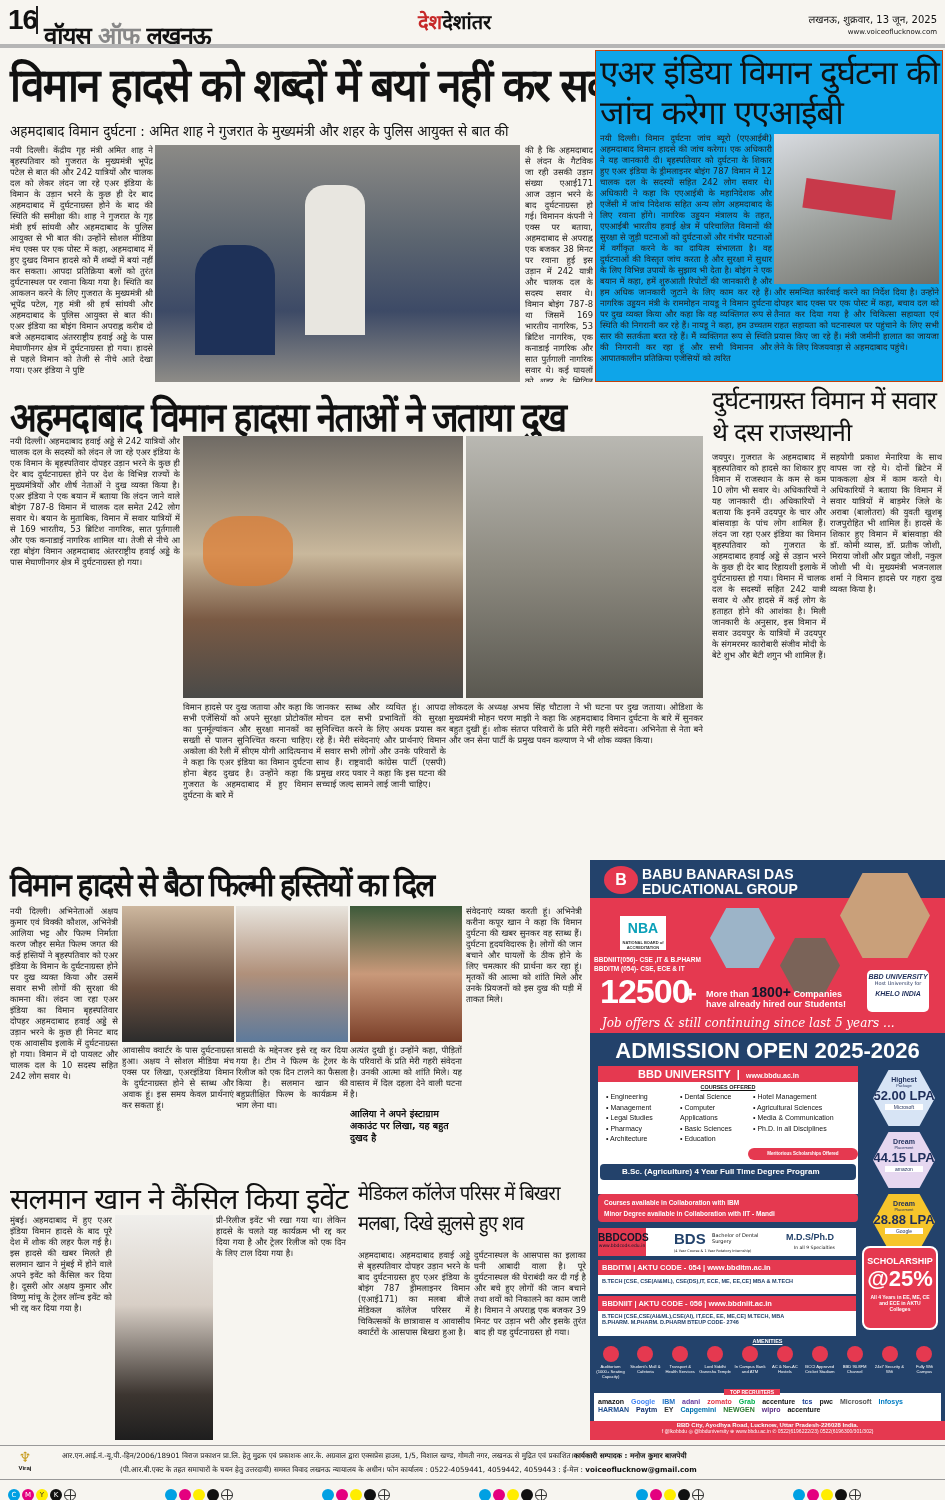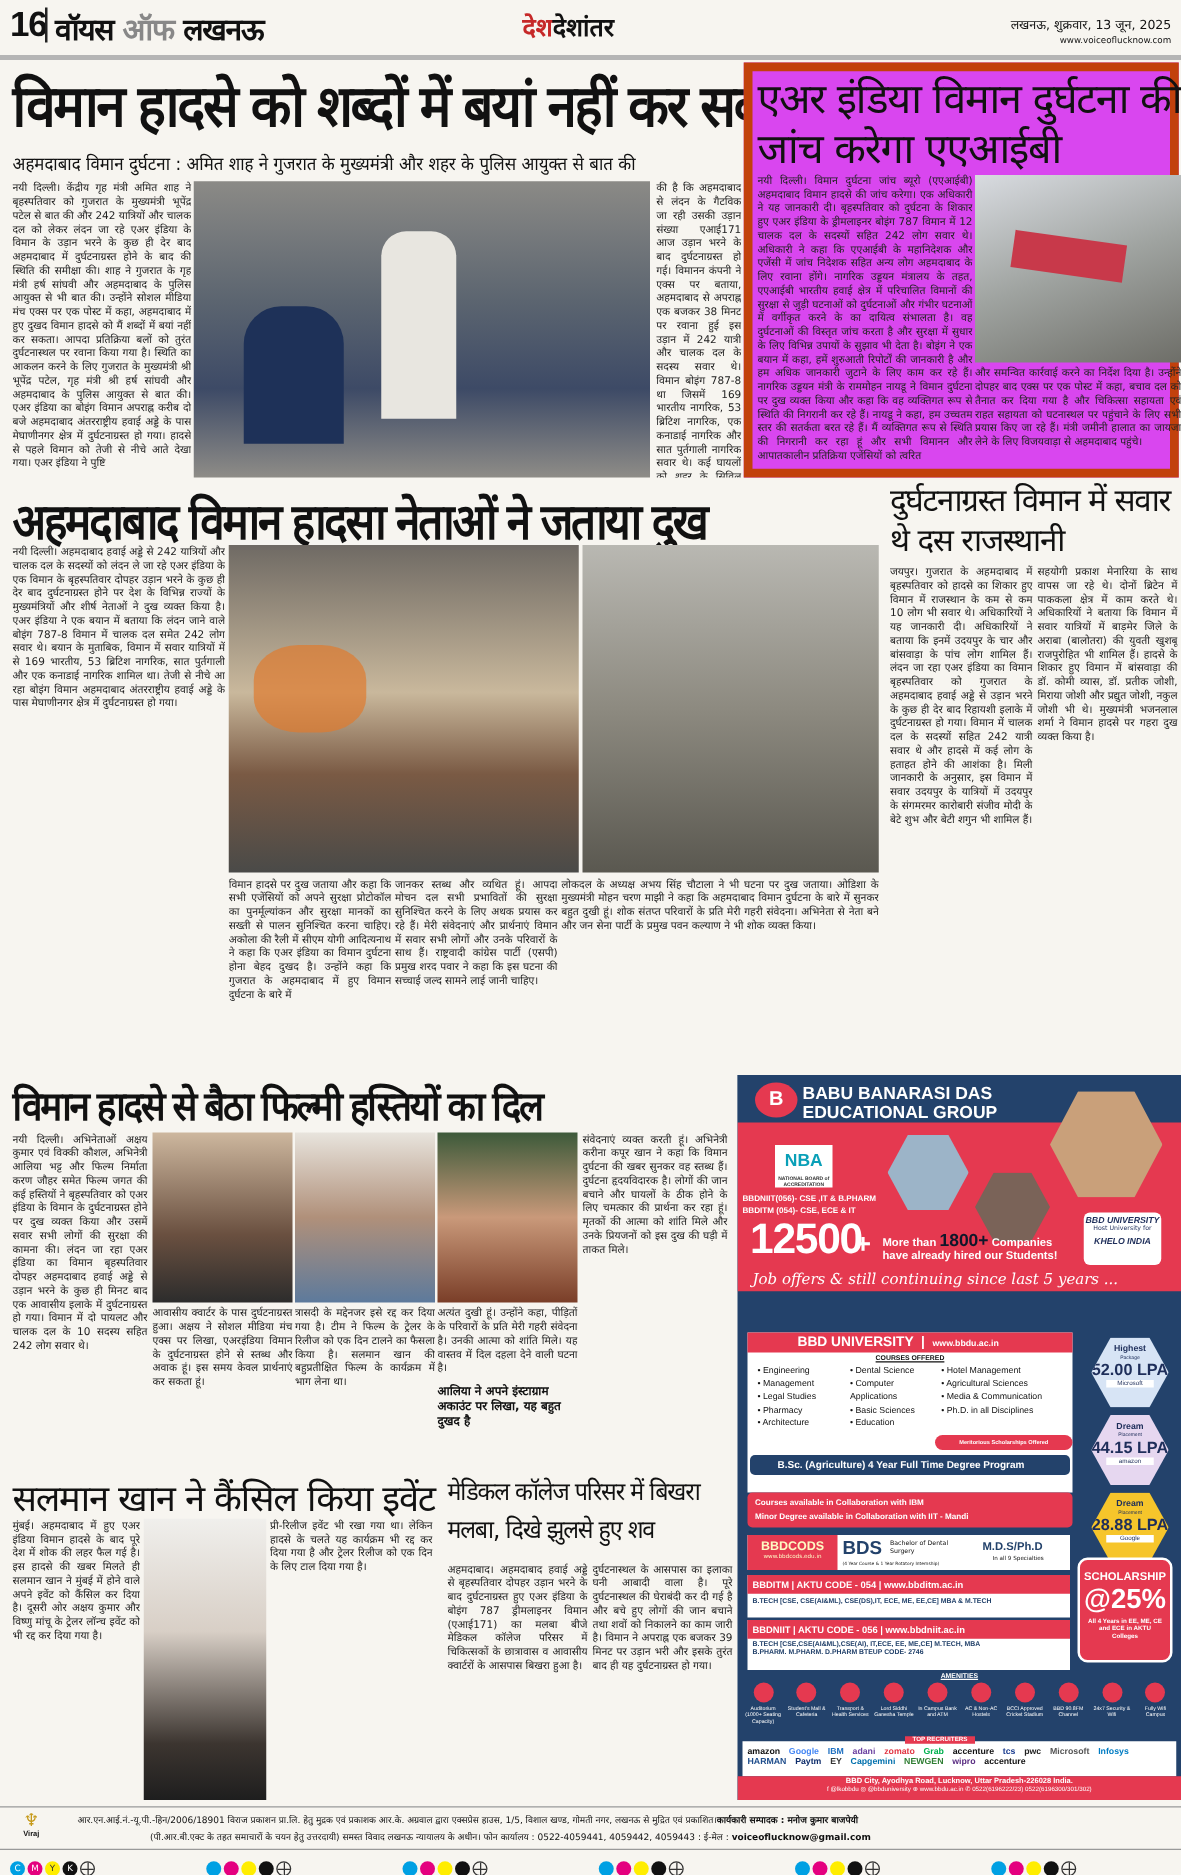--- a/index.html
+++ b/index.html
@@ -1,32 +1,32 @@
 <!DOCTYPE html>
 <html><head>
 <meta charset="utf-8">
 <style>
 *{box-sizing:border-box;margin:0;padding:0}
 body{width:945px;height:1500px;background:#f7f5f0;font-family:"DejaVu Sans",sans-serif;color:#111;position:relative;overflow:hidden}
 .abs{position:absolute}
 .masthead{left:0;top:0;width:945px;height:48px}
 .pg{left:8px;top:4px;font:bold 28px "Liberation Sans",sans-serif;letter-spacing:-1px}
 .pgbar{left:36px;top:6px;width:2px;height:28px;background:#222}
-.paper{left:44px;top:6px;font:bold 24px "DejaVu Sans",sans-serif;letter-spacing:-1px}
+.paper{left:44px;top:18px;font:bold 24px "DejaVu Sans",sans-serif;letter-spacing:-1px}
 .paper .g{color:#888}
 .sec{left:418px;top:8px;font:bold 20px "DejaVu Sans",sans-serif}
 .sec .r{color:#c62828}
 .date{right:8px;top:12px;font-size:10px;text-align:right}
 .url{right:8px;top:28px;font-size:7px;text-align:right}
 .rule{left:0;top:44px;width:945px;height:4px;background:#b5b5b5}
 .h1{font:bold 44px "DejaVu Sans Condensed","DejaVu Sans",sans-serif;letter-spacing:-2px;white-space:nowrap;transform:scaleX(.92);transform-origin:left}
 .sub{font-size:14px;white-space:nowrap}
 .col{font-size:8.4px;line-height:11px;text-align:justify;color:#222;overflow:hidden}
 .photo{background:#777;overflow:hidden}
-.box{border:7px solid #c2410c;background:#d946ef}
+.box{border:1px solid #c2410c;background:#0ea5e9}
 .thin{font-family:"DejaVu Sans",sans-serif;font-weight:normal}
 .ad{left:590px;top:860px;width:355px;height:580px;background:#23426b;overflow:hidden}
 .ad .t{color:#fff}
 .footer{left:0;top:1445px;width:945px;height:35px;border-top:1px solid #999;border-bottom:1px solid #999}
 .cmyk{top:1484px;height:14px}
 .dot{display:inline-block;width:12px;height:12px;border-radius:50%;margin-right:2px;vertical-align:middle;font-size:7px;color:#fff;text-align:center;line-height:12px}
 .reg{display:inline-block;width:12px;height:12px;border-radius:50%;border:1px solid #333;vertical-align:middle;position:relative}
 .reg:before{content:"";position:absolute;left:5px;top:0;width:1px;height:10px;background:#333}
 .reg:after{content:"";position:absolute;top:5px;left:0;height:1px;width:10px;background:#333}
 </style>
@@ -118,20 +118,21 @@
     <div class="abs t" style="left:94px;top:84px;font:bold 22px 'Liberation Sans',sans-serif">+</div>
     <div class="abs t" style="left:116px;top:86px;font:bold 9px 'Liberation Sans',sans-serif;white-space:nowrap"><span>More than</span> <span style="color:#0f172a;font-size:14px">1800+</span> <span>Companies</span></div>
     <div class="abs t" style="left:116px;top:101px;font:bold 9px 'Liberation Sans',sans-serif">have already hired our Students!</div>
     <div class="abs" style="left:277px;top:72px;width:62px;height:42px;background:#fff;border-radius:5px;text-align:center">
       <div style="font:bold italic 7px 'Liberation Sans',sans-serif;color:#1e2e5a;margin-top:3px">BBD UNIVERSITY</div>
       <div style="font-size:5px;color:#1e2e5a">Host University for</div>
       <div style="font:bold italic 7px 'Liberation Sans',sans-serif;color:#1e2e5a;margin-top:4px">KHELO INDIA</div>
     </div>
     <div class="abs t" style="left:12px;top:118px;font:italic 12px 'DejaVu Serif',serif;white-space:nowrap">Job offers &amp; still continuing since last 5 years ...</div>
   </div>
+  <div class="abs t" style="left:0;top:178px;width:355px;text-align:center;font:bold 22px 'Liberation Sans',sans-serif">ADMISSION OPEN 2025-2026</div>
   <div class="abs" style="left:8px;top:206px;width:260px;height:128px;background:#fff">
     <div class="abs" style="left:0;top:0;width:260px;height:16px;background:#e53950;color:#fff;font:bold 11px 'Liberation Sans',sans-serif;line-height:16px;padding-left:40px"><span>BBD UNIVERSITY</span> &nbsp;|&nbsp; <span style="font-size:7px">www.bbdu.ac.in</span></div>
     <div class="abs" style="left:0;top:18px;width:260px;text-align:center;font:bold 5.5px 'Liberation Sans',sans-serif;text-decoration:underline">COURSES OFFERED</div>
     <ul class="abs" id="cc1" style="left:8px;top:26px;font:7px 'Liberation Sans',sans-serif;line-height:10.5px;list-style:none">
         <li>• Engineering</li>
         <li>• Management</li>
         <li>• Legal Studies</li>
         <li>• Pharmacy</li>
         <li>• Architecture</li>
       </ul>
@@ -168,21 +169,21 @@
         <div style="font-size:5px;background:#fff;margin:1px 12px">amazon</div>
       </div>
       <div style="width: 62px; height: 56px; margin: 0px auto 6px; background: rgb(246, 197, 43); clip-path: polygon(25% 0px, 75% 0px, 100% 50%, 75% 100%, 25% 100%, 0px 50%); text-align: center; color: rgb(30, 46, 90); font-family: &quot;Liberation Sans&quot;, sans-serif;">
         <div style="font:bold 7px sans-serif;padding-top:6px">Dream</div>
         <div style="font-size:4px">Placement</div>
         <div style="font:bold 13px sans-serif">28.88 LPA</div>
         <div style="font-size:5px;background:#fff;margin:1px 12px">Google</div>
       </div>
     </div>
   <div class="abs" style="left:8px;top:368px;width:258px;height:28px;background:#fff">
-    <div class="abs" style="left:0;top:0;width:72px;height:28px;background:#e53950;color:#fef9c3;text-align:center">
+    <div class="abs" style="left:0;top:0;width:48px;height:28px;background:#e53950;color:#0f172a;text-align:center">
         <div style="font:bold 10px 'Liberation Sans',sans-serif;margin-top:4px">BBDCODS</div>
         <div style="font-size:4.5px">www.bbdcods.edu.in</div>
       </div>
     <div class="abs" style="left:76px;top:2px;font:bold 15px 'Liberation Sans',sans-serif;color:#23426b">BDS</div>
     <div class="abs" style="left:114px;top:4px;width:50px;font-size:5px;line-height:6px">Bachelor of Dental Surgery</div>
     <div class="abs" style="left:76px;top:21px;font-size:3.5px">(4 Year Course &amp; 1 Year Rotatory Internship)</div>
     <div class="abs" style="left:188px;top:4px;font:bold 9px 'Liberation Sans',sans-serif;color:#23426b">M.D.S/Ph.D</div>
     <div class="abs" style="left:196px;top:17px;font-size:4.5px">In all 9 Specialties</div>
   </div>
   <div class="abs" style="left:8px;top:400px;width:258px;height:34px;background:#fff">

